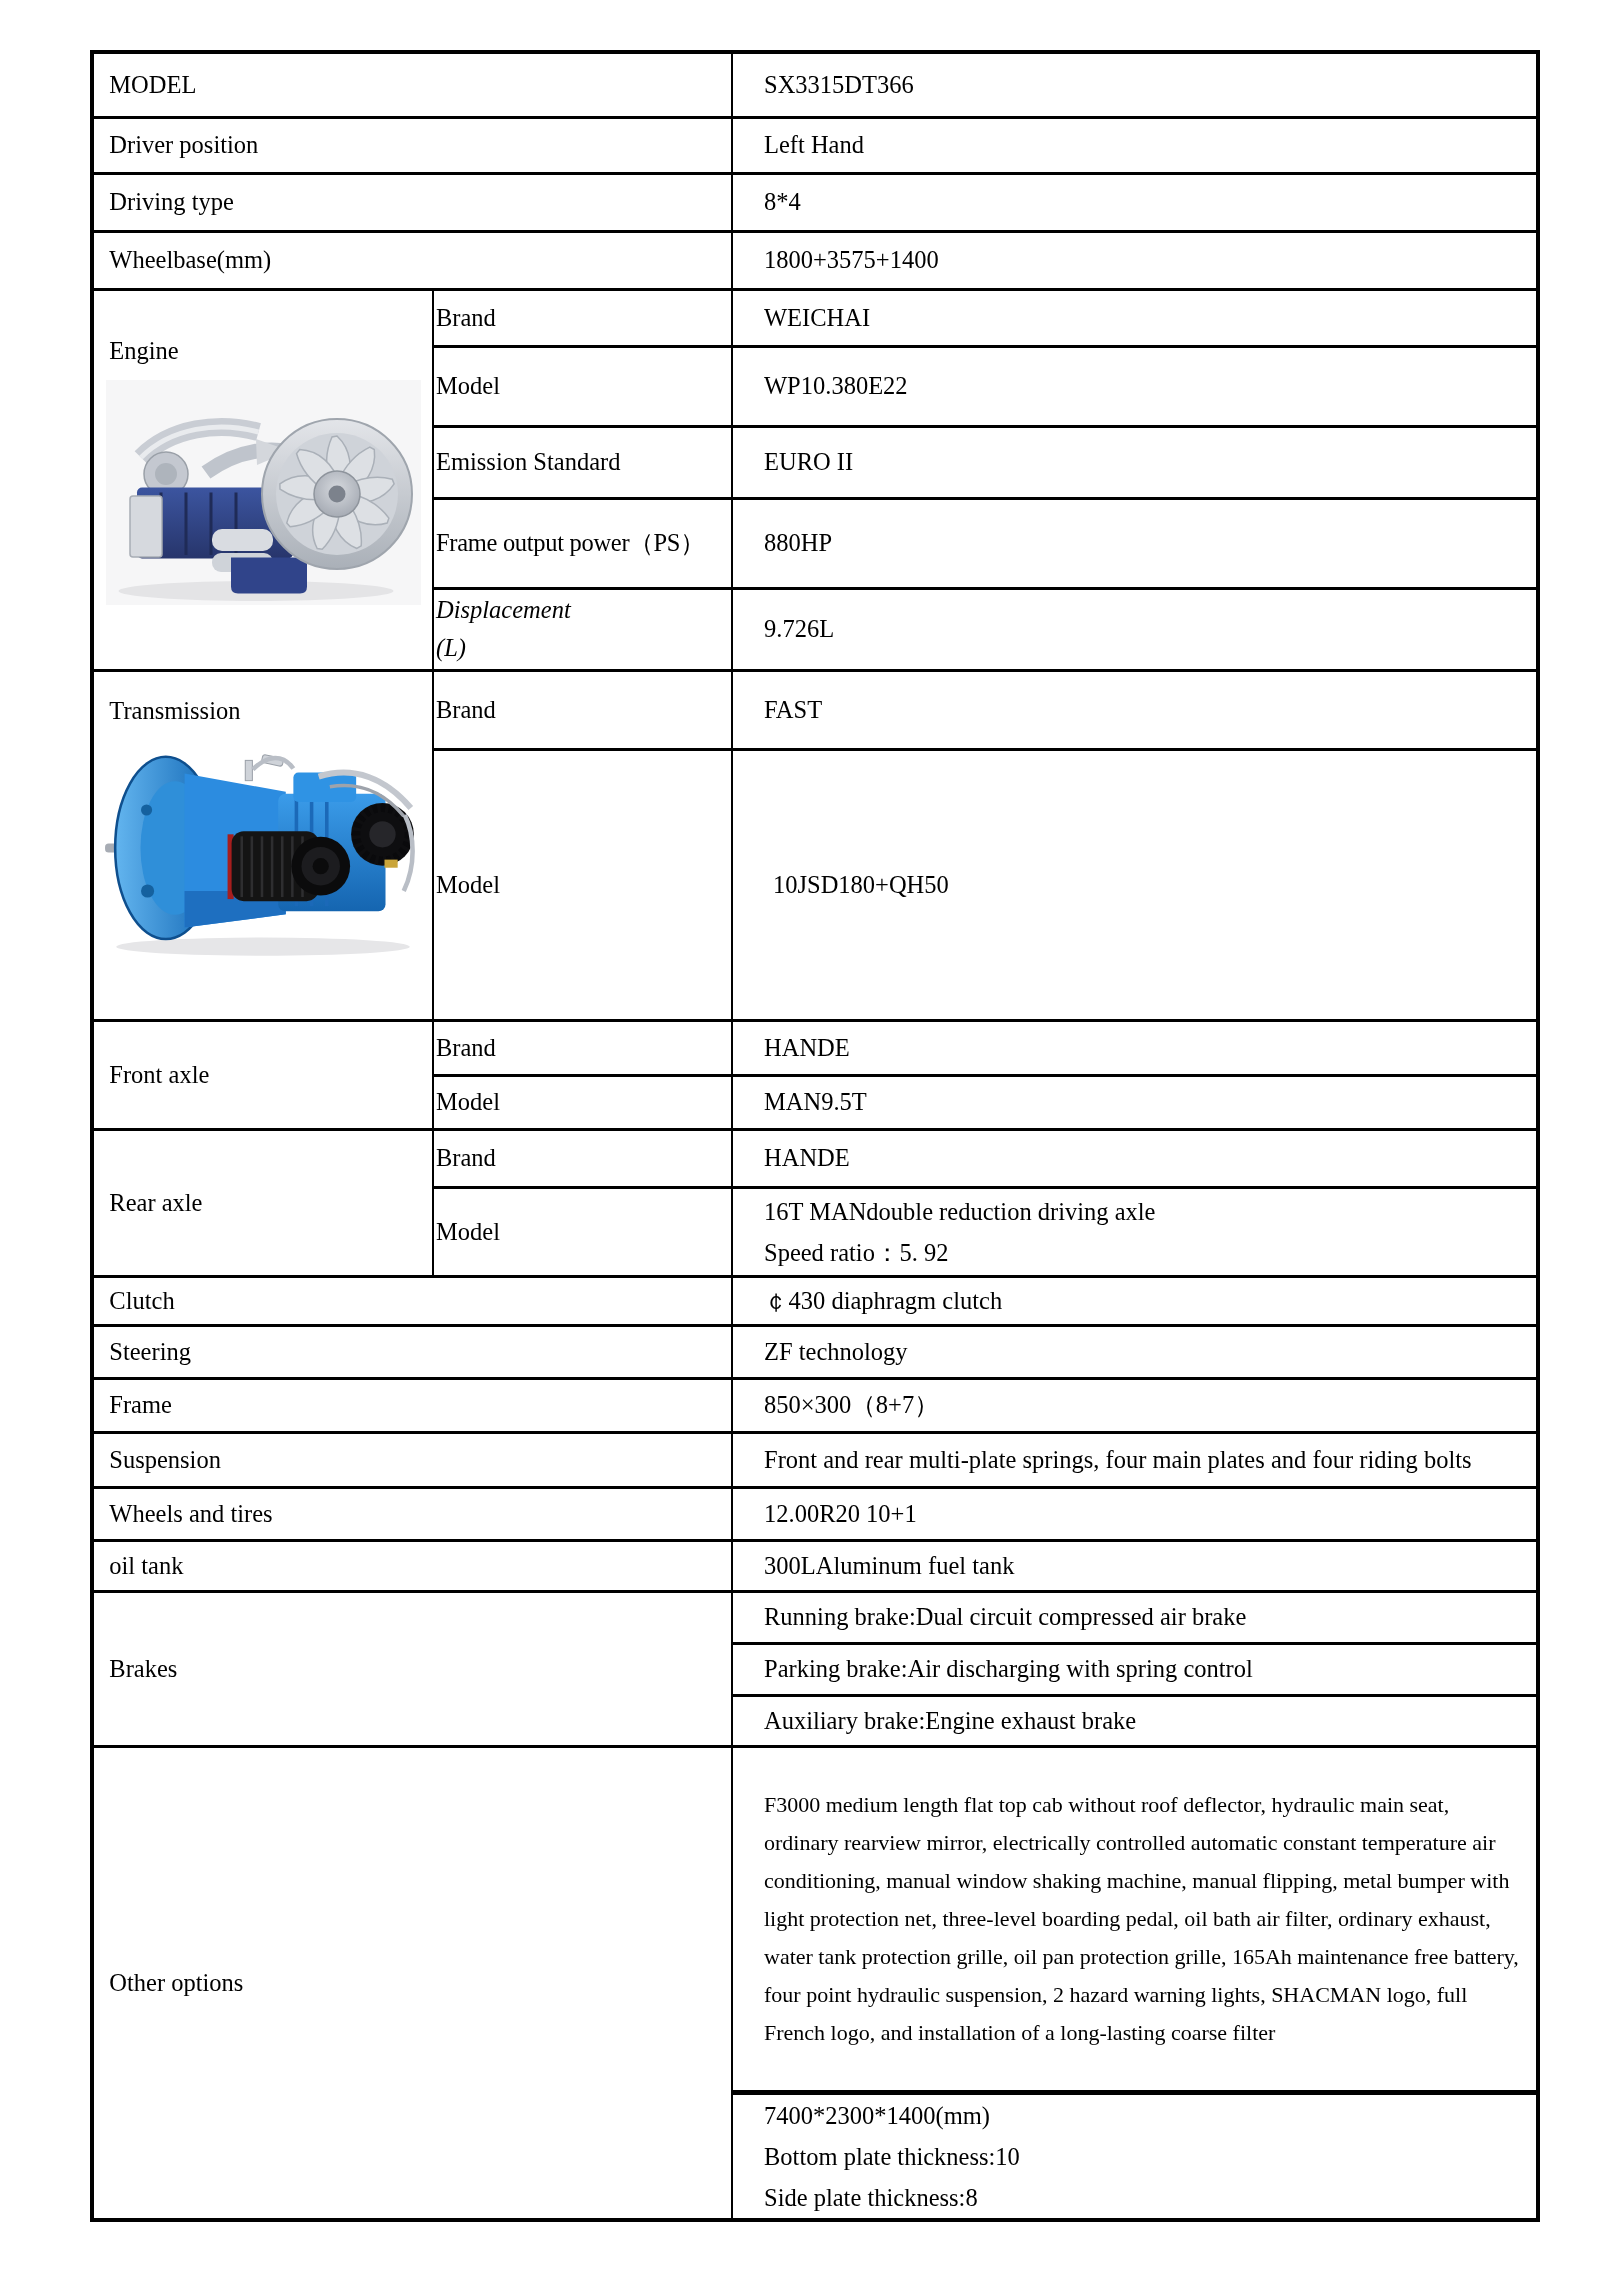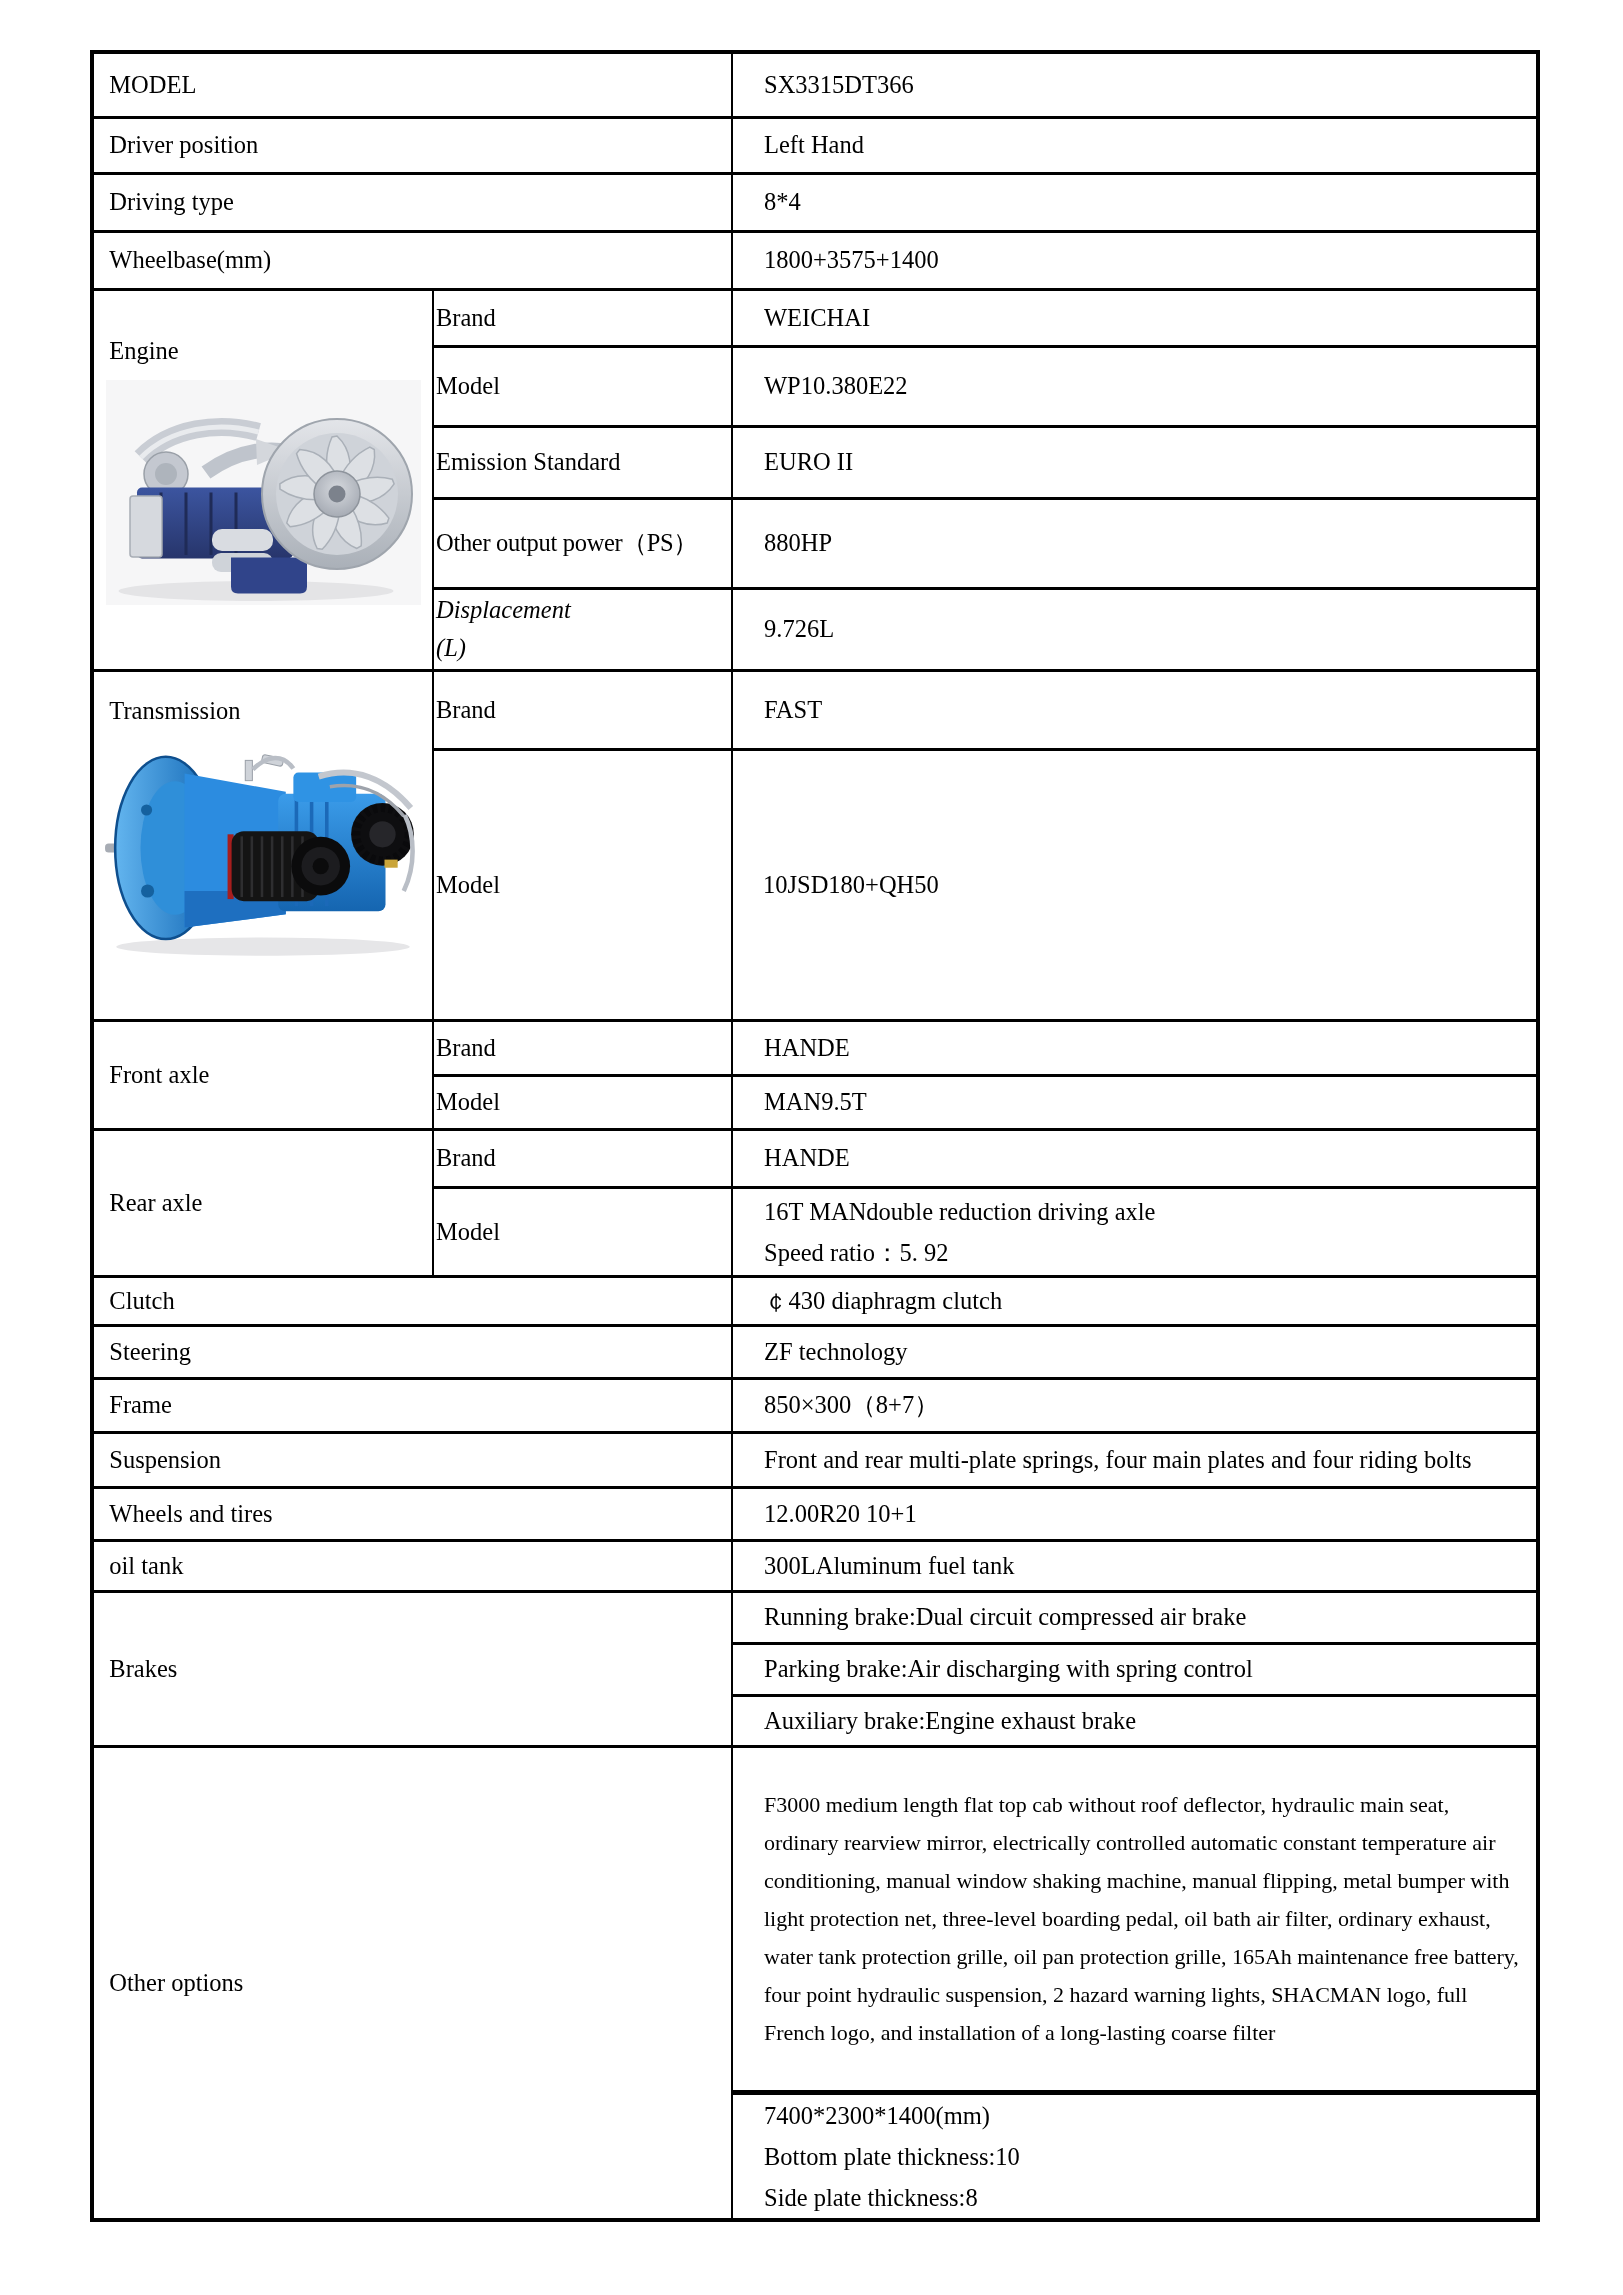--- a/index.html
+++ b/index.html
@@ -44,21 +44,21 @@
   .ml80 div{line-height:41px;}
   .ml74 div{line-height:38px;font-style:italic;}
   .dims div{line-height:41px;}
   td.para{
     font-size:22px;
     line-height:38px;
     padding-top:4.1px;padding-bottom:4.1px;
     text-align:left;
   }
   td.thick-top{border-top-width:5.6px;}
-  td.pad-extra{padding-left:30px;margin-top:40px;}
+  td.pad-extra{padding-left:40px;margin-top:40px;}
 </style>
 </head>
 <body>
 
 <div class="doc">
 <table class="spec">
 <colgroup>
         <col class="c1">
         <col class="c2">
         <col class="c3">
@@ -147,21 +147,21 @@
 </tr>
 <tr style="height:80px">
   <td class="sub">Model</td>
   <td class="val">WP10.380E22</td>
 </tr>
 <tr style="height:72px">
   <td class="sub">Emission Standard</td>
   <td class="val">EURO II</td>
 </tr>
 <tr style="height:90px">
-  <td class="sub tight">Other output power（PS）</td>
+  <td class="sub tight">Frame output power（PS）</td>
   <td class="val">880HP</td>
 </tr>
 <tr style="height:82px">
   <td class="sub ml74">
     <div>Displacement</div>
     <div>(L)</div>
   </td>
   <td class="val">9.726L</td>
 </tr>
 

